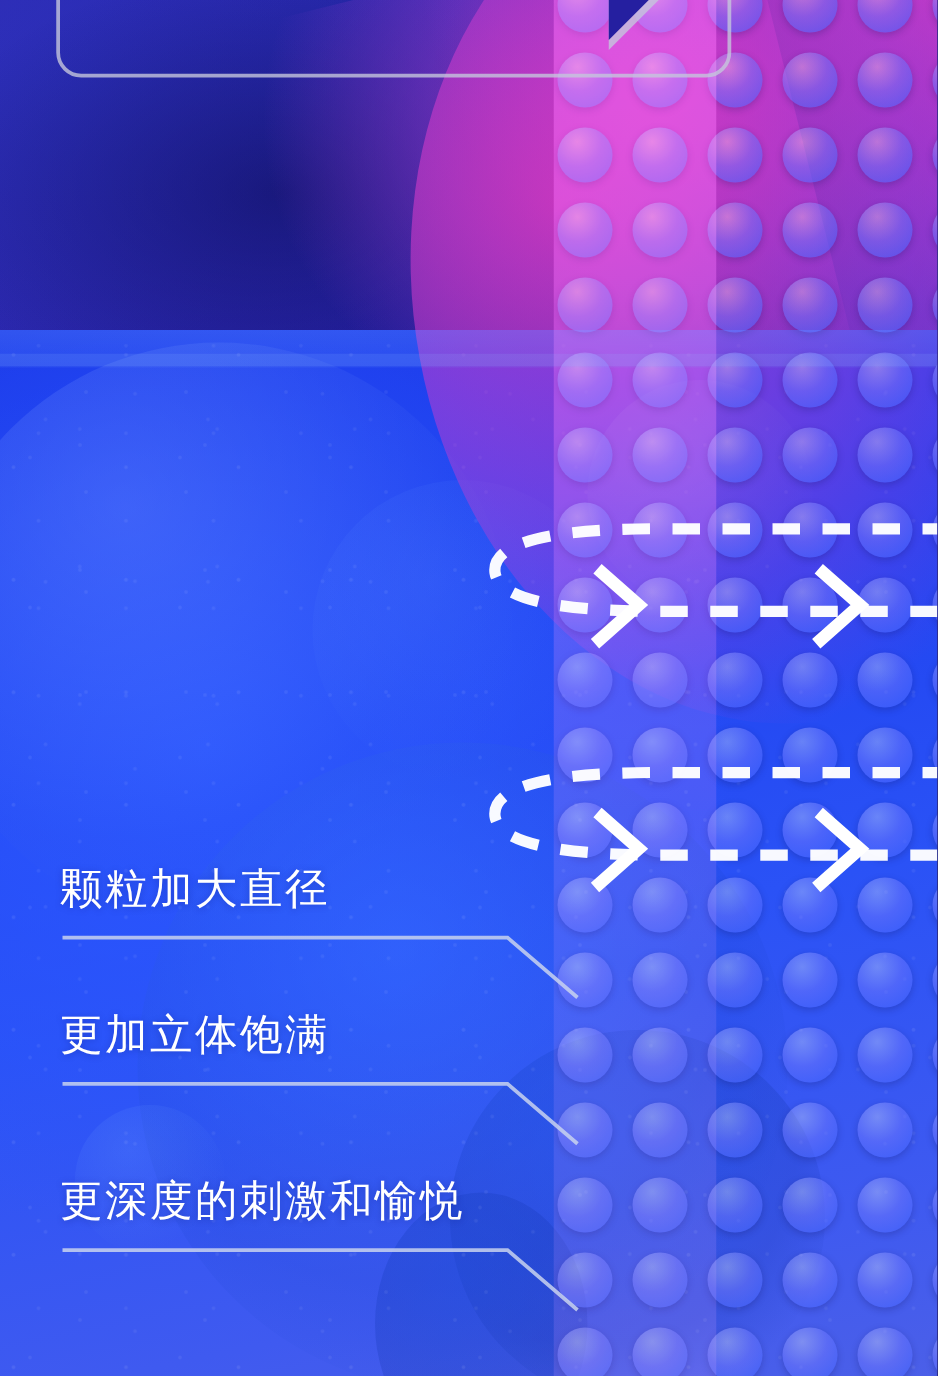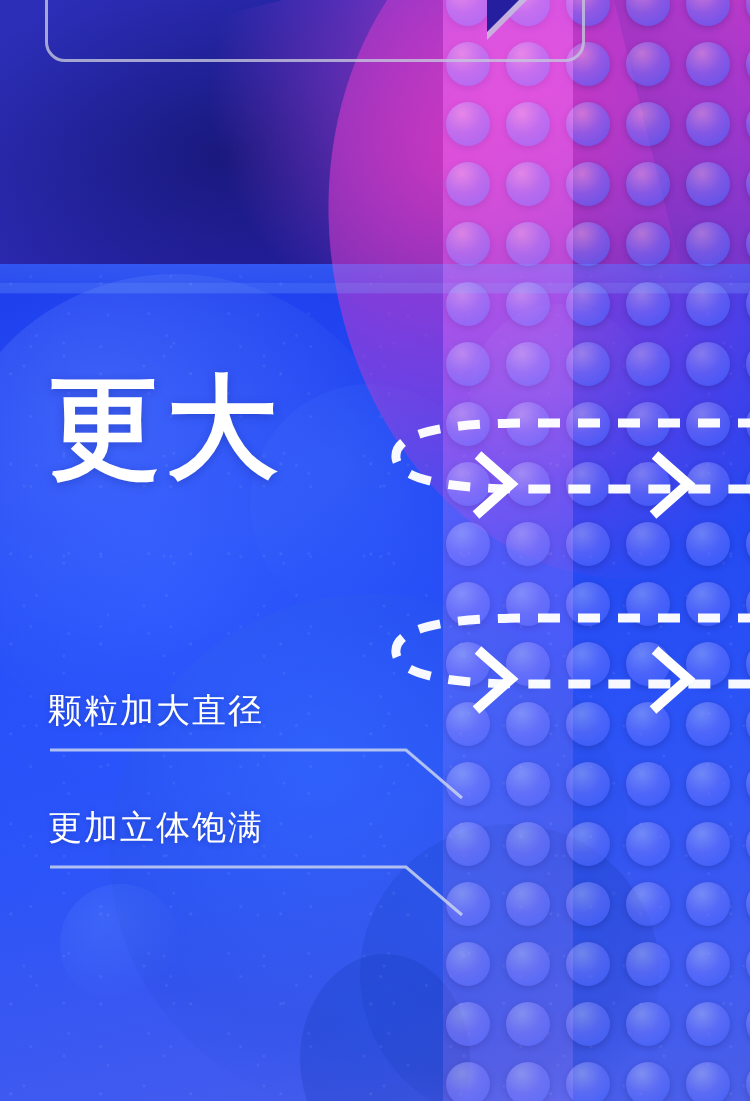--- a/index.html
+++ b/index.html
@@ -356,37 +356,42 @@
   <div class="seam-band2"></div>
 
   <div class="bubble-wrap">
     <div class="bubble"></div>
     <div class="tail-out"></div>
     <div class="tail-in"></div>
 
   </div>
 
   <div class="headline">
-    <div class="big">更大</div>
   </div>
 
   <div class="feature f1">
     <div class="ftext">颗粒加大直径</div>
     <svg class="fline" viewBox="0 0 660 62">
       <path d="M2,8 L358,8 L414,56" fill="none" stroke="#c8d2ef" stroke-width="3" stroke-opacity="0.85"></path>
     </svg>
   </div>
 
   <div class="feature f2">
     <div class="ftext">更加立体饱满</div>
     <svg class="fline" viewBox="0 0 660 62">
       <path d="M2,8 L358,8 L414,56" fill="none" stroke="#c8d2ef" stroke-width="3" stroke-opacity="0.85"></path>
     </svg>
   </div>
 
+  <div class="feature f3">
+    <div class="ftext">更深度的刺激和愉悦</div>
+    <svg class="fline" viewBox="0 0 660 62">
+      <path d="M2,8 L358,8 L414,56" fill="none" stroke="#c8d2ef" stroke-width="3" stroke-opacity="0.85"></path>
+    </svg>
+  </div>
 
   <svg class="arrows" viewBox="0 0 750 1101">
     <g stroke="#ffffff" fill="none" stroke-width="9" stroke-linecap="butt">
 
       <g>
         <path d="M760,423 L520,423 Q392,424 396,458 Q400,488 520,489 L760,489" stroke-dasharray="22 18" stroke-opacity="0.97"></path>
         <path d="M478,455 L511,484 L476,515" stroke-width="10" stroke-linejoin="miter" stroke-linecap="butt"></path>
         <path d="M655,455 L688,484 L653,515" stroke-width="10" stroke-linejoin="miter" stroke-linecap="butt"></path>
       </g>
 

